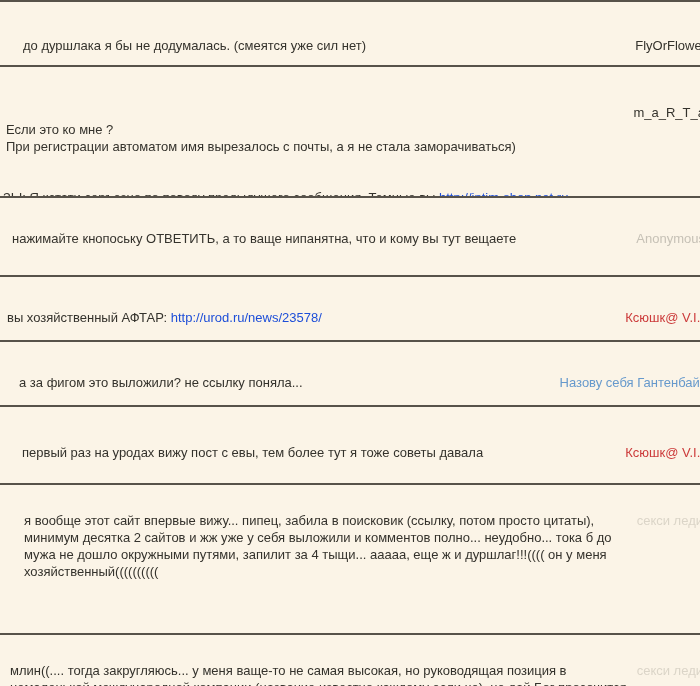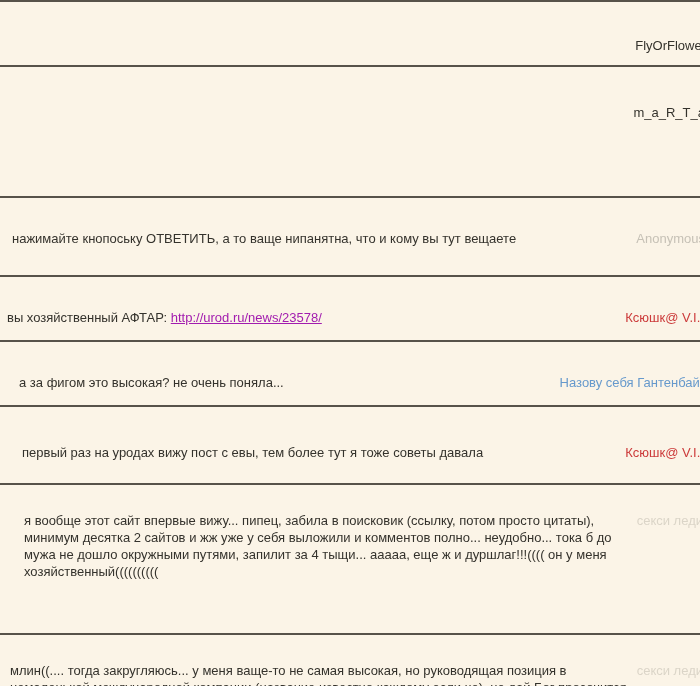--- a/index.html
+++ b/index.html
@@ -30,22 +30,21 @@
   .ctext {
     line-height: 17px;
     white-space: pre-line;
   }
   .author {
     position: absolute;
     white-space: nowrap;
     line-height: 17px;
   }
   a.link {
-    color: #a21caf;
-    text-decoration: underline;
+    color: #1d4ed8;
     cursor: pointer;
   }
   .para2 { margin-top: 17px; }
 
   
   .r0 { height: 65px;  padding-top: 35px; }
   .r0 .ctext { margin-left: 23px; margin-right: 80px; }
   .r0 .author { top: 35px; right: -6px; }
 
   .r1 { height: 131px; padding-top: 37px; }
@@ -77,39 +76,45 @@
   .r7 .author { top: 27px; right: -3px; }
 
   .tail { height: 16px; }
 </style>
 </head>
 <body>
 
 <div class="thread">
 
   <div class="row r0">
+    <div class="ctext">до дуршлака я бы не додумалась. (смеятся уже сил нет)</div>
     <span class="author" style="color: rgb(52, 50, 44);">FlyOrFlower</span>
   </div>
 
   <div class="row r1">
+    <div class="ctext">
+      <div class="ctext">Если это ко мне ?
+При регистрации автоматом имя вырезалось с почты, а я не стала заморачиваться)</div>
+      <div class="para2"><span>ЗЫ: Я кстати серъезно по поводу предыдущего сообщения. Темные вы </span><a class="link"><span>http://intim-shop.net.ru</span><br></a></div>
+    </div>
     <span class="author" style="color: rgb(52, 50, 44);">m_a_R_T_a</span>
   </div>
 
   <div class="row r2">
     <div class="ctext">нажимайте кнопоську ОТВЕТИТЬ, а то ваще нипанятна, что и кому вы тут вещаете</div>
     <span class="author" style="color: rgb(198, 193, 182);">Anonymous</span>
   </div>
 
   <div class="row r3">
     <div class="ctext"><span>вы хозяйственный АФТАР: </span><a class="link">http://urod.ru/news/23578/</a></div>
     <span class="author" style="color: rgb(204, 59, 59);">Ксюшк@ V.I.P</span>
   </div>
 
   <div class="row r4">
-    <div class="ctext">а за фигом это высокая? не очень поняла...</div>
+    <div class="ctext">а за фигом это выложили? не ссылку поняла...</div>
     <span class="author" style="color: rgb(102, 153, 204);">Назову себя Гантенбайн</span>
   </div>
 
   <div class="row r5">
     <div class="ctext">первый раз на уродах вижу пост с евы, тем более тут я тоже советы давала</div>
     <span class="author" style="color: rgb(204, 59, 59);">Ксюшк@ V.I.P</span>
   </div>
 
   <div class="row r6">
     <div class="ctext">я вообще этот сайт впервые вижу... пипец, забила в поисковик (ссылку, потом просто цитаты),

